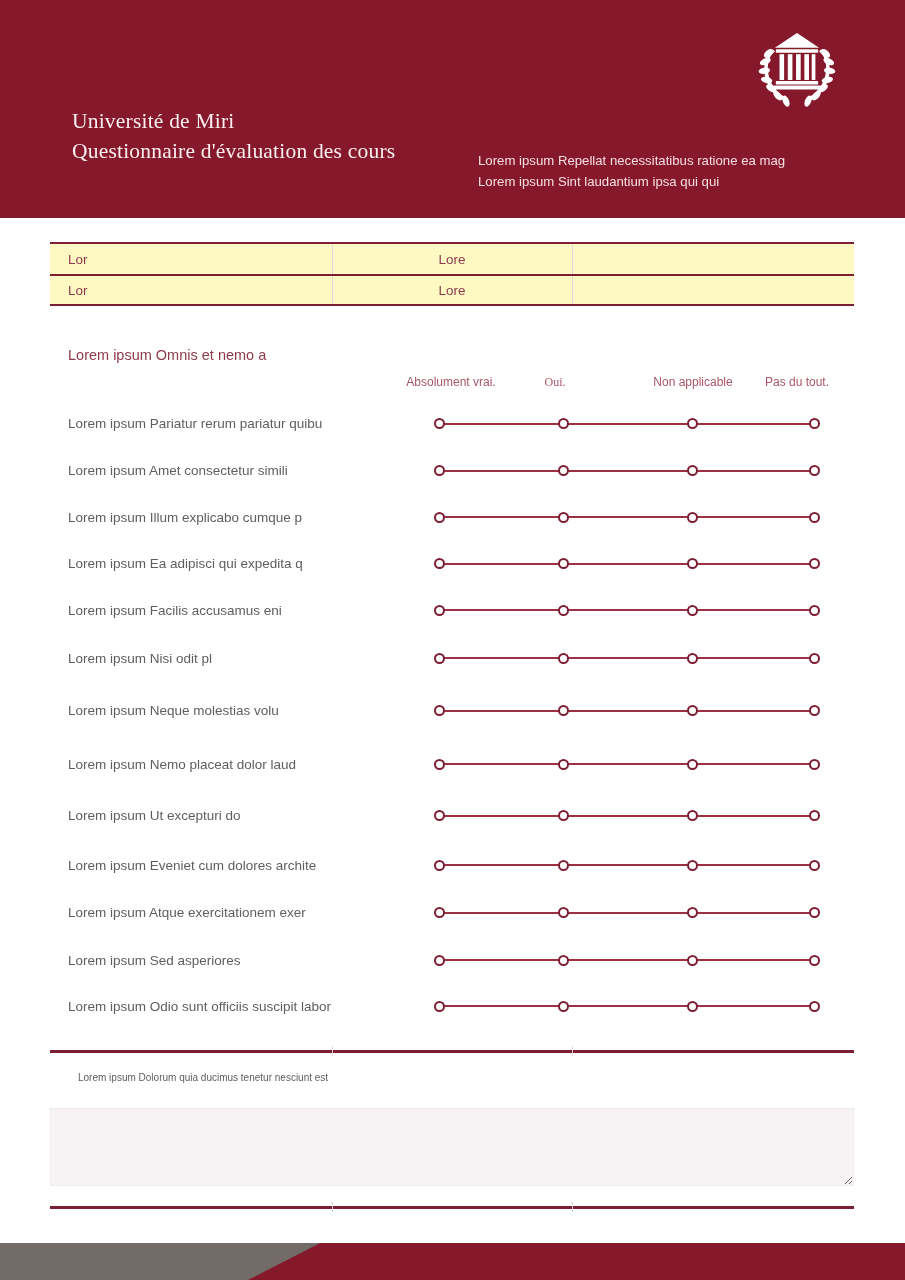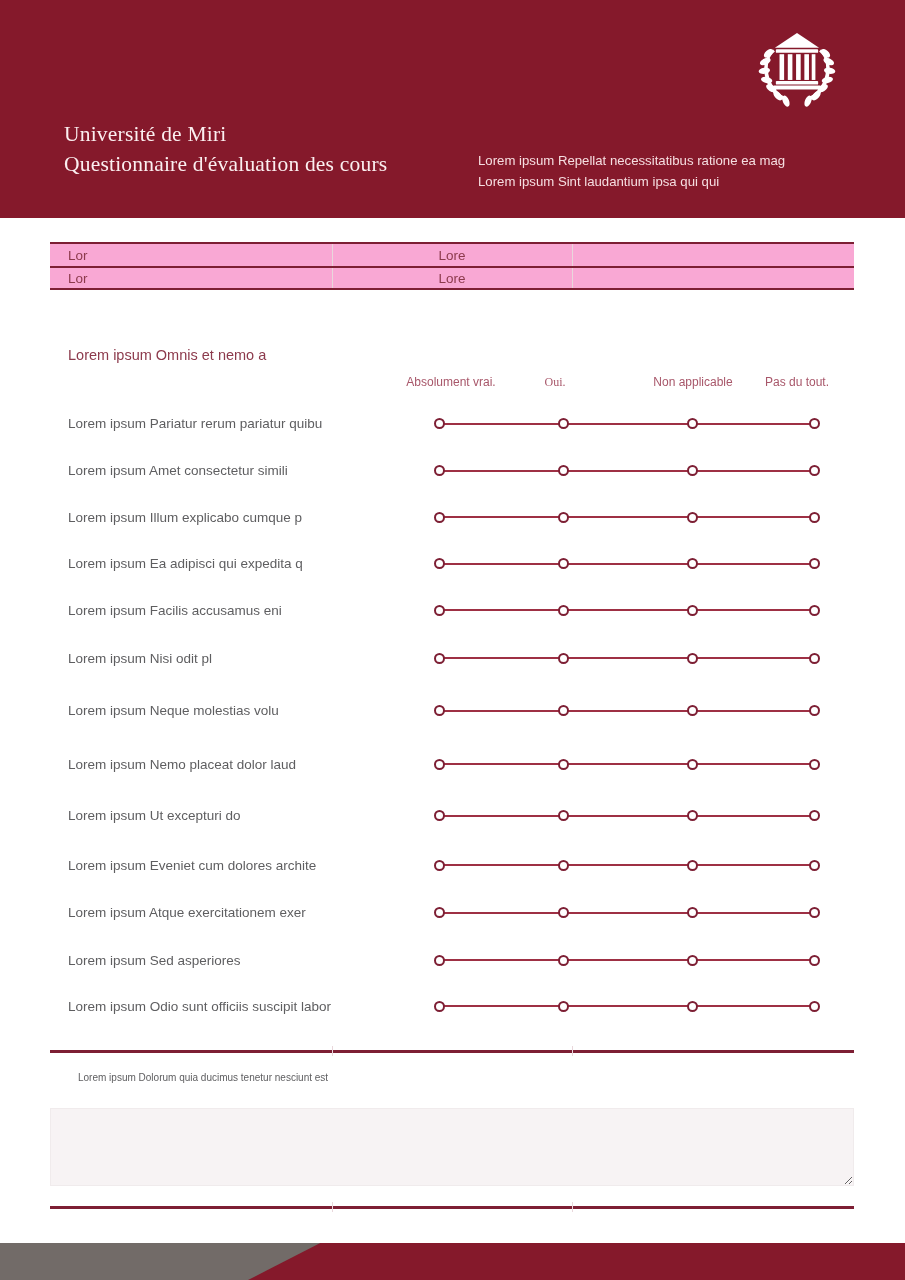--- a/index.html
+++ b/index.html
@@ -17,23 +17,22 @@
     position:absolute; left:0; top:0; width:905px; height:218px;
     background:#85192b;
   }
   .crest {
     position:absolute; right:62px; top:22px;
     width:92px; height:92px;
   }
   .crest svg { display:block; width:92px; height:92px; }
 
   .title-block {
-    position:absolute; left:64px; top:106px;
+    position:absolute; left:72px; top:106px;
     color:#fdf2f3;
-    margin-top:13px;
   }
   .title-line1 {
     font-family:"Liberation Serif", serif;
     font-size:21.5px; line-height:30px; letter-spacing:.2px;
     color:#fbeff0;
   }
   .title-line2 {
     font-family:"Liberation Serif", serif;
     font-size:21.5px; line-height:30px; letter-spacing:.2px;
     color:#fbeff0;
@@ -43,22 +42,22 @@
     position:absolute; left:478px; top:151px;
     color:#f6dee1; font-size:13.2px; line-height:20.5px;
   }
 
   
   .info-table {
     position:absolute; left:50px; top:242px; width:804px;
   }
   .info-row {
     position:relative;
-    height:24px;
-    background:#f9a8d4;
+    height:32px;
+    background:#fef9c3;
     border-top:2.5px solid #7d1f34;
     display:flex; align-items:center;
   }
   .info-row:last-child { border-bottom:2.5px solid #7d1f34; }
   .info-cell {
     font-size:13.5px; color:#8c3a4c;
   }
   .info-cell.c1 { width:282px; padding-left:18px; }
   .info-cell.c2 { width:240px; text-align:center; }
   .info-cell.c3 { flex:1; }

